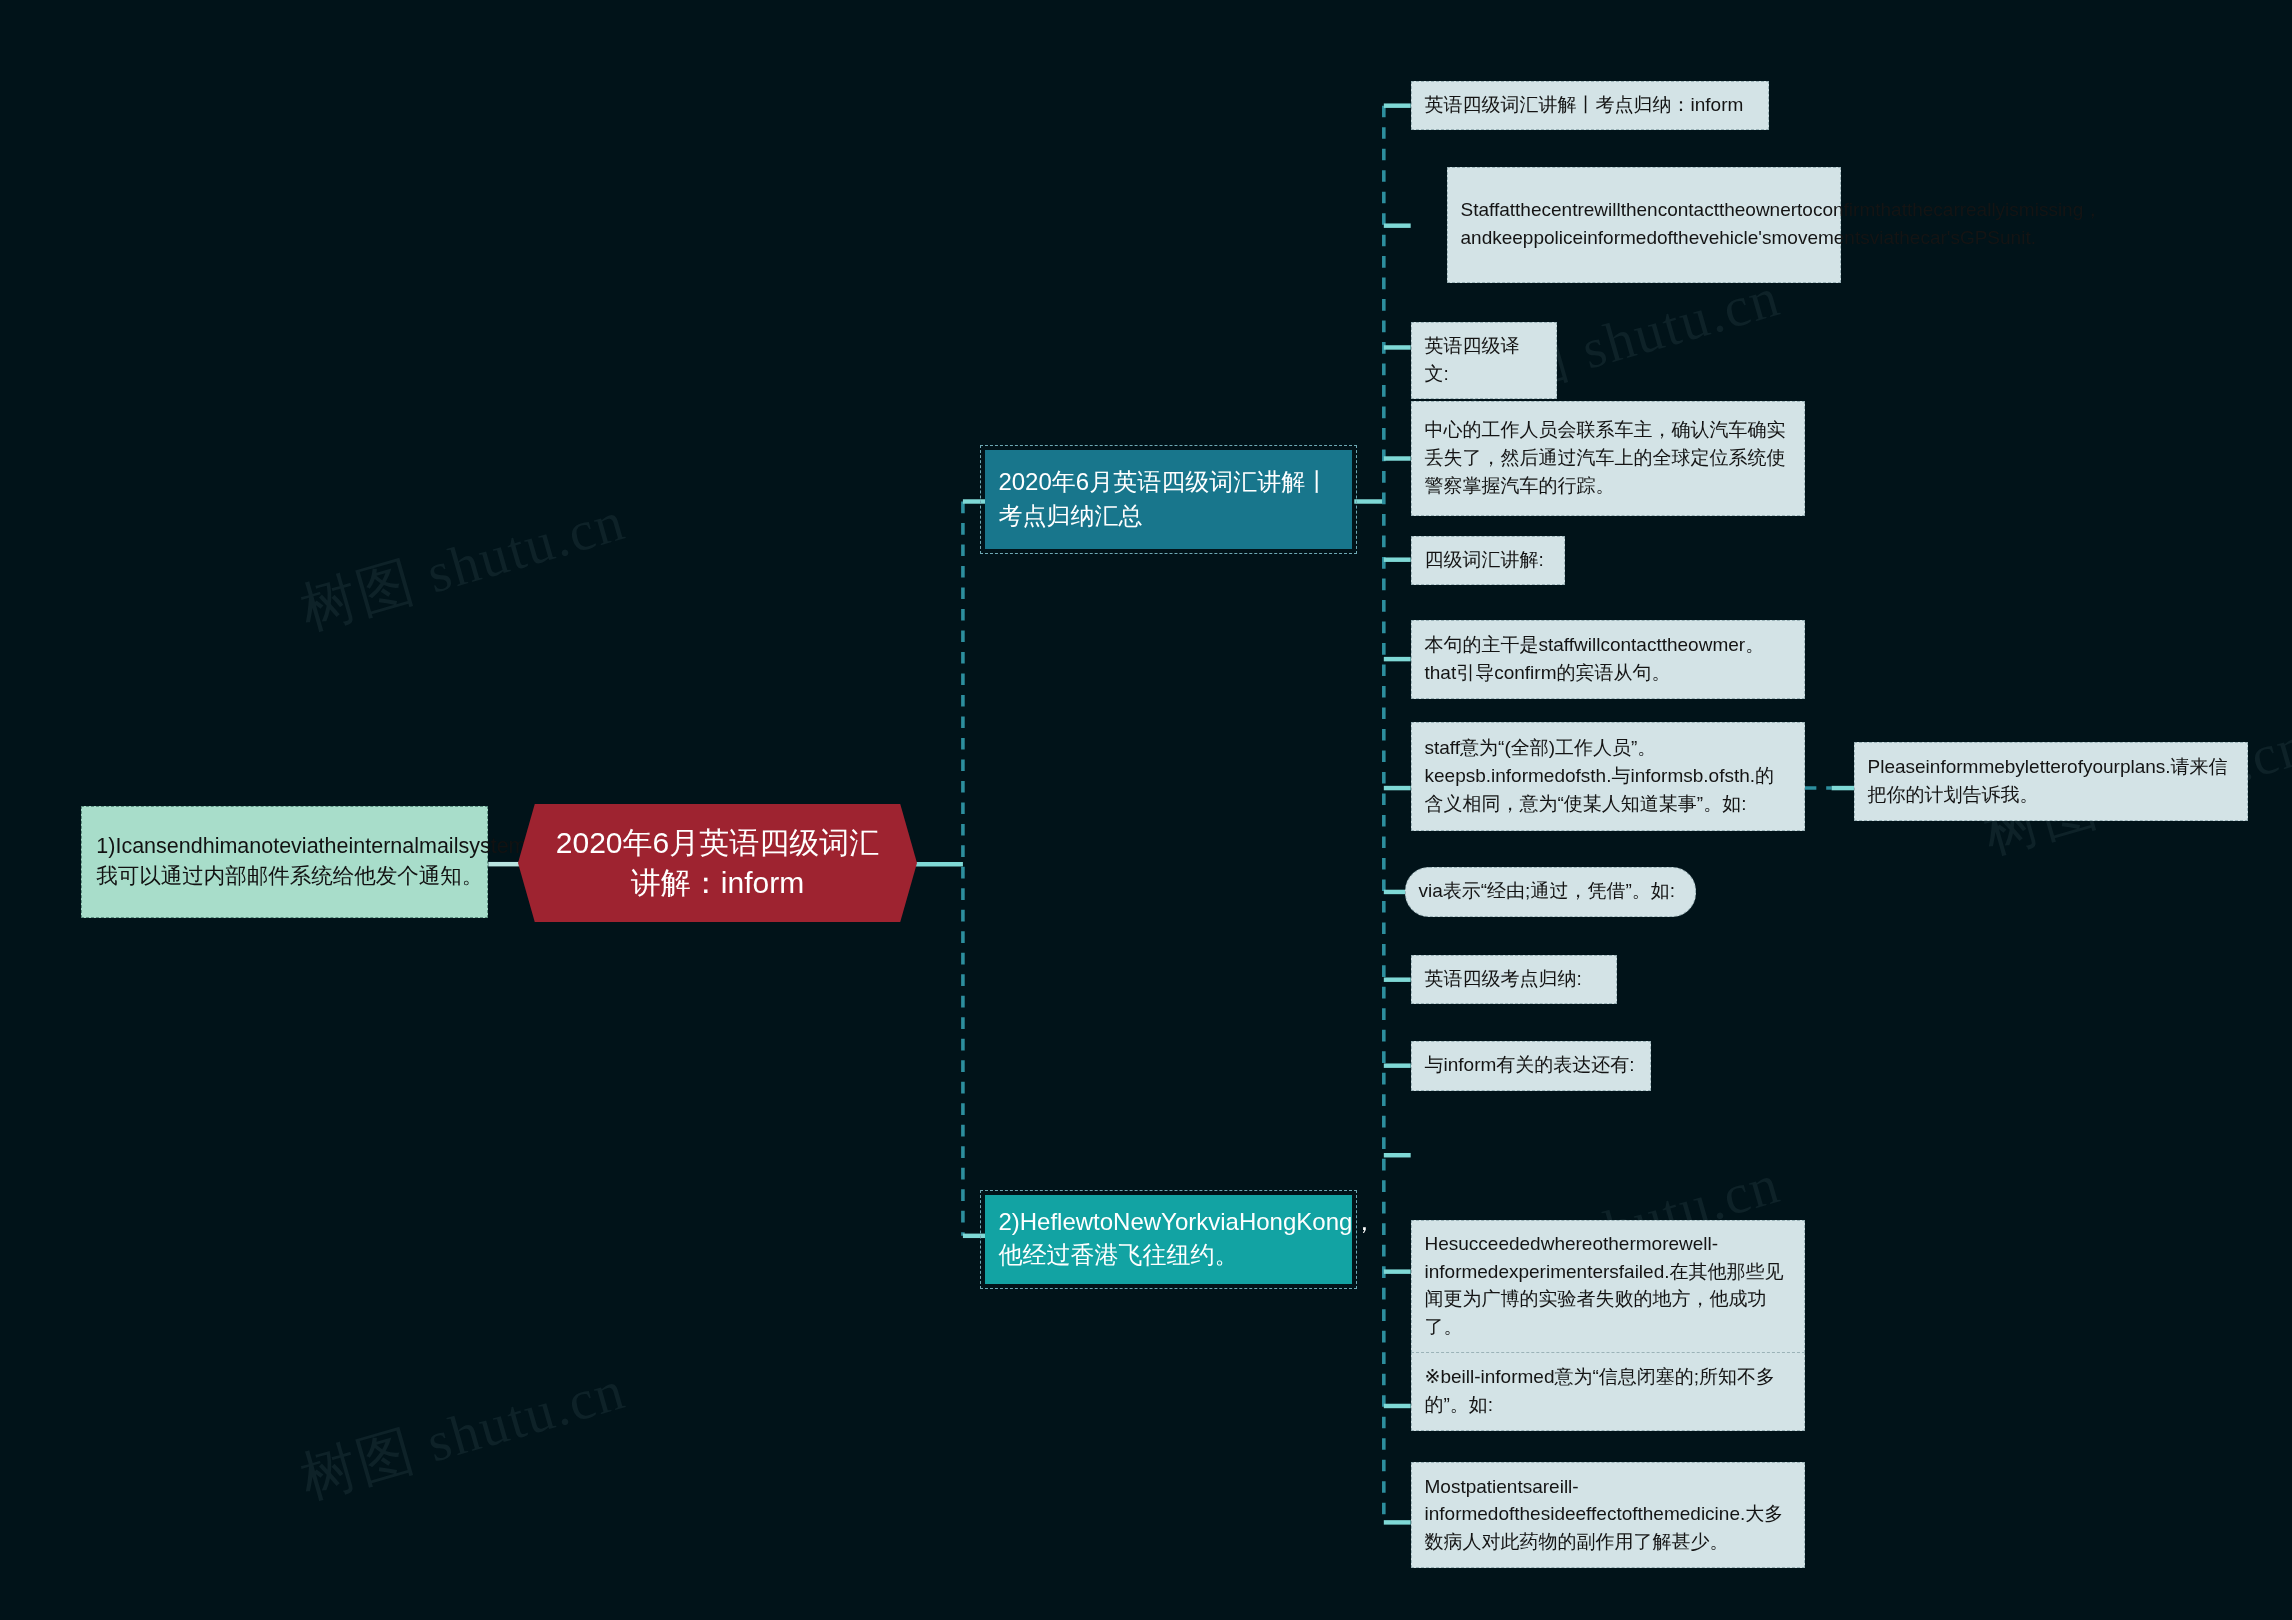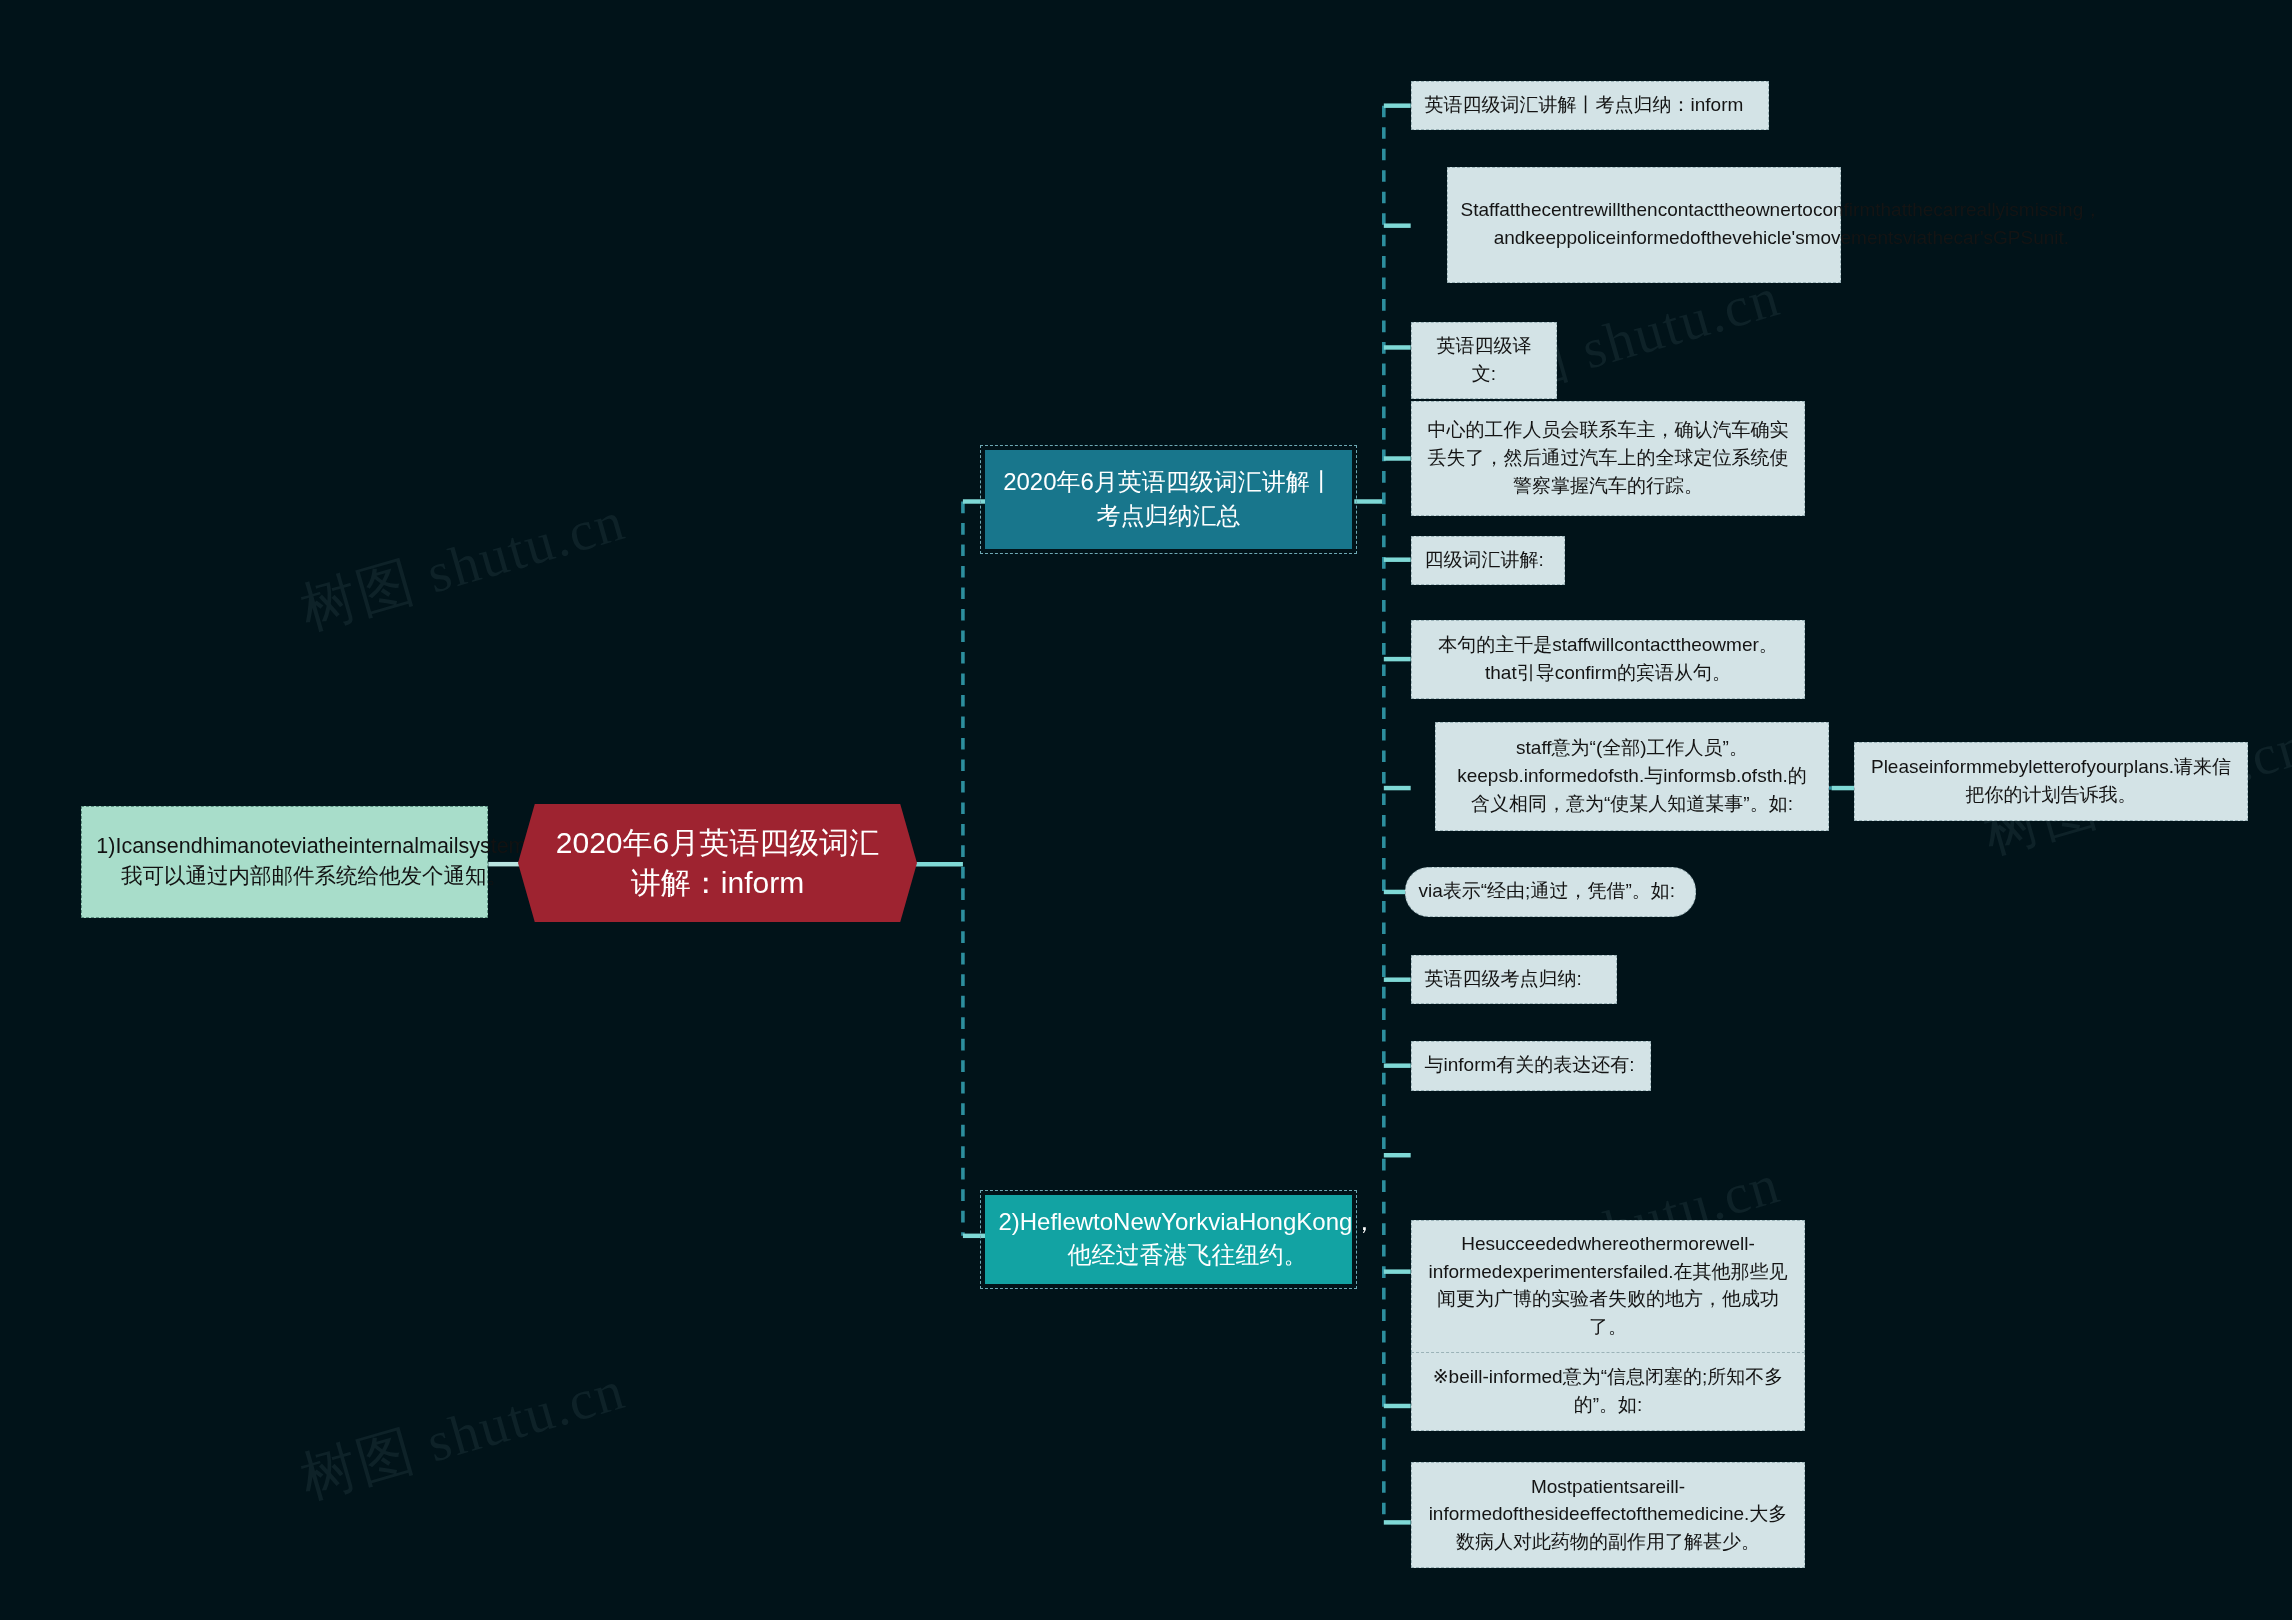--- a/index.html
+++ b/index.html
@@ -15,21 +15,21 @@
   .wm{
     position:absolute;
     color:#0e2228;
     font-size:56px;
     letter-spacing:1.8px;
     white-space:nowrap;
     transform:rotate(-16deg);
     user-select:none;
     font-family:"Liberation Serif","DejaVu Serif",serif;
   }
-  .node{position:absolute;box-sizing:border-box;text-align:center;}
+  .node{position:absolute;box-sizing:border-box;}
 
   
   .center-node{
     background:#9e2330;
     color:#ffffff;
     font-size:30px;
     line-height:1.32;
     text-align:center;
     display:flex;align-items:center;justify-content:center;
     clip-path:polygon(4.2% 0%, 95.8% 0%, 100% 50%, 95.8% 100%, 4.2% 100%, 0% 50%);
@@ -155,21 +155,21 @@
   </div>
 
   <div class="node pale-node" style="left:1411px;top:536px;width:154px;min-height:49px;">
     <span>四级词汇讲解:</span>
   </div>
 
   <div class="node pale-node" style="left:1411px;top:620px;width:394px;min-height:79px;">
     <span>本句的主干是staffwillcontacttheowmer。that引导confirm的宾语从句。</span>
   </div>
 
-  <div class="node pale-node" style="left:1411px;top:722px;width:394px;min-height:109px;margin-left:24px;">
+  <div class="node pale-node" style="left:1411px;top:722px;width:394px;min-height:109px;">
     <span>staff意为“(全部)工作人员”。keepsb.informedofsth.与informsb.ofsth.的含义相同，意为“使某人知道某事”。如:</span>
   </div>
 
   <div class="node pale-node" style="left:1405px;top:867px;width:291px;min-height:50px;border-radius:24px;">
     <span>via表示“经由;通过，凭借”。如:</span>
   </div>
 
   <div class="node pale-node" style="left:1411px;top:955px;width:206px;min-height:49px;">
     <span>英语四级考点归纳:</span>
   </div>

